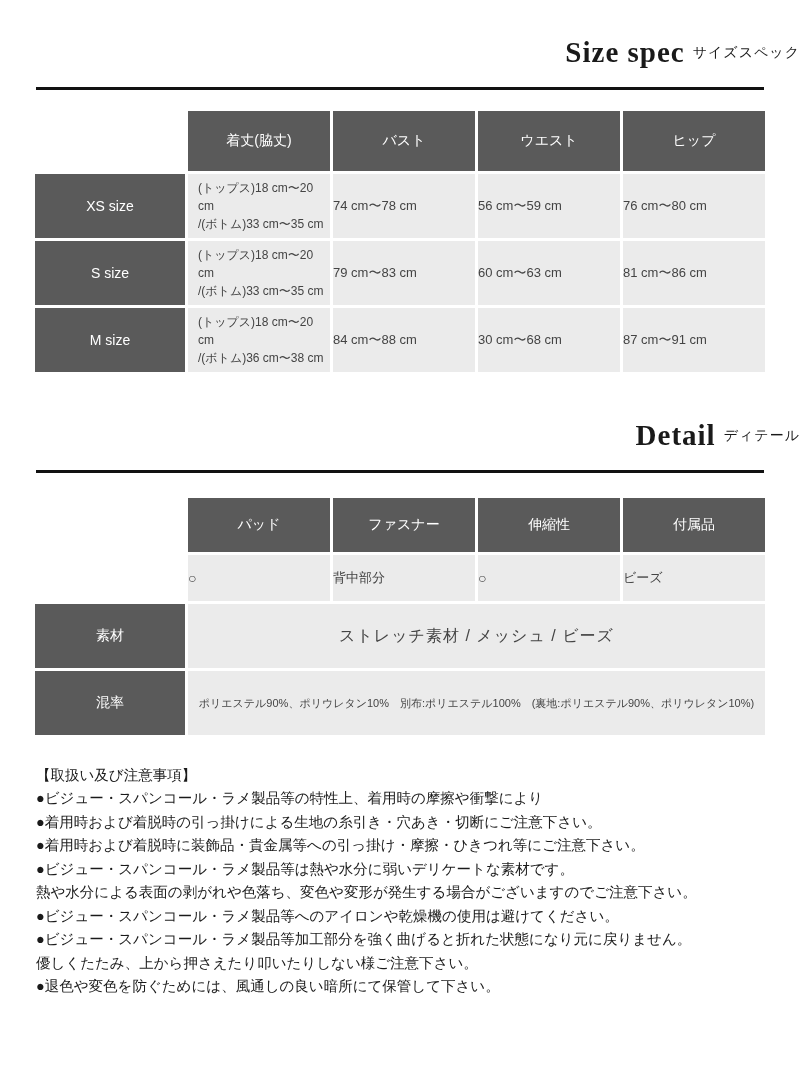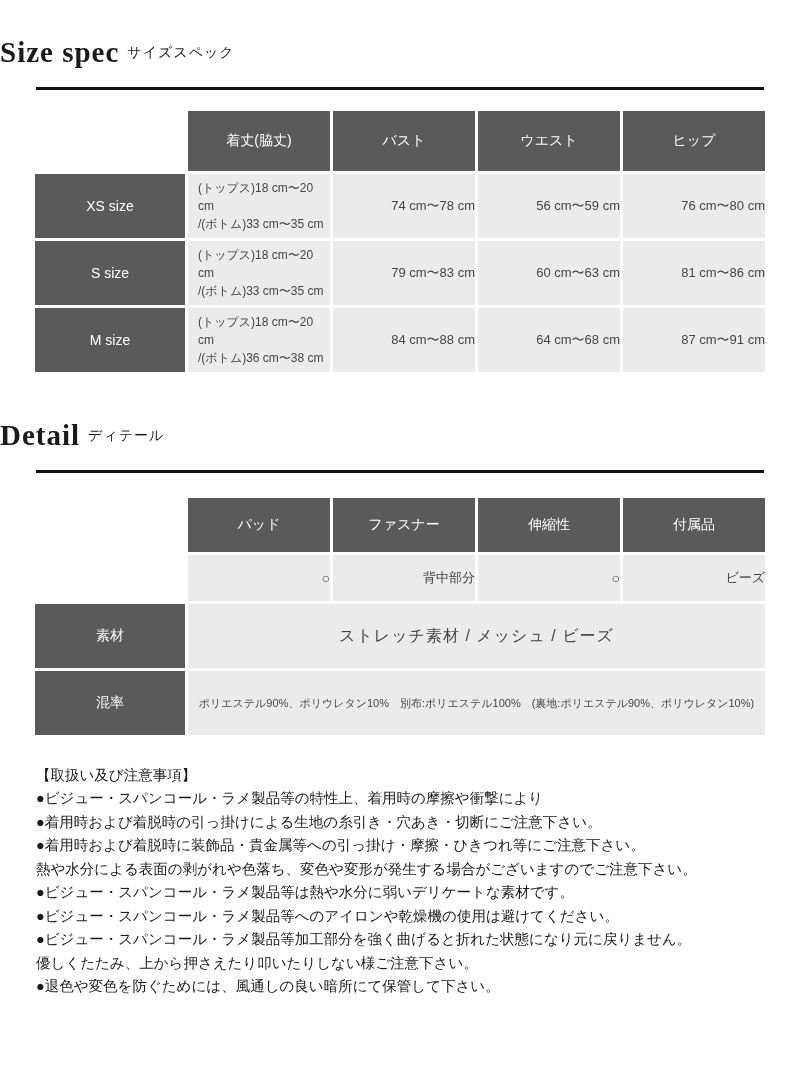--- a/index.html
+++ b/index.html
@@ -16,21 +16,21 @@
   }
   .page {
     position: relative;
     width: 800px;
     height: 1067px;
     box-sizing: border-box;
   }
 
   
   .section-head {
-    text-align: left;
+    text-align: right;
     padding-top: 36px;
     padding-bottom: 10px;
   }
   .section-head .title-en {
     font-family: "Liberation Serif", serif;
     font-size: 29px;
     font-weight: bold;
     letter-spacing: 1px;
     color: #1a1a1a;
     vertical-align: middle;
@@ -65,21 +65,21 @@
     color: #ffffff;
     text-align: center;
     font-size: 14px;
     height: 60px;
     vertical-align: middle;
     font-weight: normal;
   }
   .cell-light {
     background: #ebebeb;
     color: #444444;
-    text-align: right;
+    text-align: left;
     font-size: 13px;
     height: 52px;
     vertical-align: middle;
   }
   .cell-light.small {
     font-size: 12px;
     line-height: 1.5;
     text-align: left;
     padding-left: 10px;
   }
@@ -181,21 +181,21 @@
       <td class="cell-light">60 cm〜63 cm</td>
       <td class="cell-light">81 cm〜86 cm</td>
     </tr>
     <tr>
       <td class="rowhead">M size</td>
       <td class="cell-light small">
         <div>(トップス)18 cm〜20 cm</div>
         <div>/(ボトム)36 cm〜38 cm</div>
       </td>
       <td class="cell-light">84 cm〜88 cm</td>
-      <td class="cell-light">64 cm〜68 cm</td>
+      <td class="cell-light">30 cm〜68 cm</td>
       <td class="cell-light">87 cm〜91 cm</td>
     </tr>
   </tbody>
     </table>
 
   <div class="section-head" style="padding-top:44px;">
     <span class="title-en">Detail</span><span class="title-jp">ディテール</span>
   </div>
   <div class="rule"></div>
 
@@ -231,21 +231,21 @@
       <td class="wide-light tiny" colspan="4">ポリエステル90%、ポリウレタン10%　別布:ポリエステル100%　(裏地:ポリエステル90%、ポリウレタン10%)</td>
     </tr>
   </tbody>
     </table>
 
   <div class="notes">
     <div>【取扱い及び注意事項】</div>
     <div>●ビジュー・スパンコール・ラメ製品等の特性上、着用時の摩擦や衝撃により</div>
     <div>●着用時および着脱時の引っ掛けによる生地の糸引き・穴あき・切断にご注意下さい。</div>
     <div>●着用時および着脱時に装飾品・貴金属等への引っ掛け・摩擦・ひきつれ等にご注意下さい。</div>
+    <div>●ビジュー・スパンコール・ラメ製品等は熱や水分に弱いデリケートな素材です。</div>
     <div>熱や水分による表面の剥がれや色落ち、変色や変形が発生する場合がございますのでご注意下さい。</div>
-    <div>●ビジュー・スパンコール・ラメ製品等は熱や水分に弱いデリケートな素材です。</div>
     <div>●ビジュー・スパンコール・ラメ製品等へのアイロンや乾燥機の使用は避けてください。</div>
     <div>●ビジュー・スパンコール・ラメ製品等加工部分を強く曲げると折れた状態になり元に戻りません。</div>
     <div>優しくたたみ、上から押さえたり叩いたりしない様ご注意下さい。</div>
     <div>●退色や変色を防ぐためには、風通しの良い暗所にて保管して下さい。</div>
   </div>
 
 </div>
 
 </body></html>

